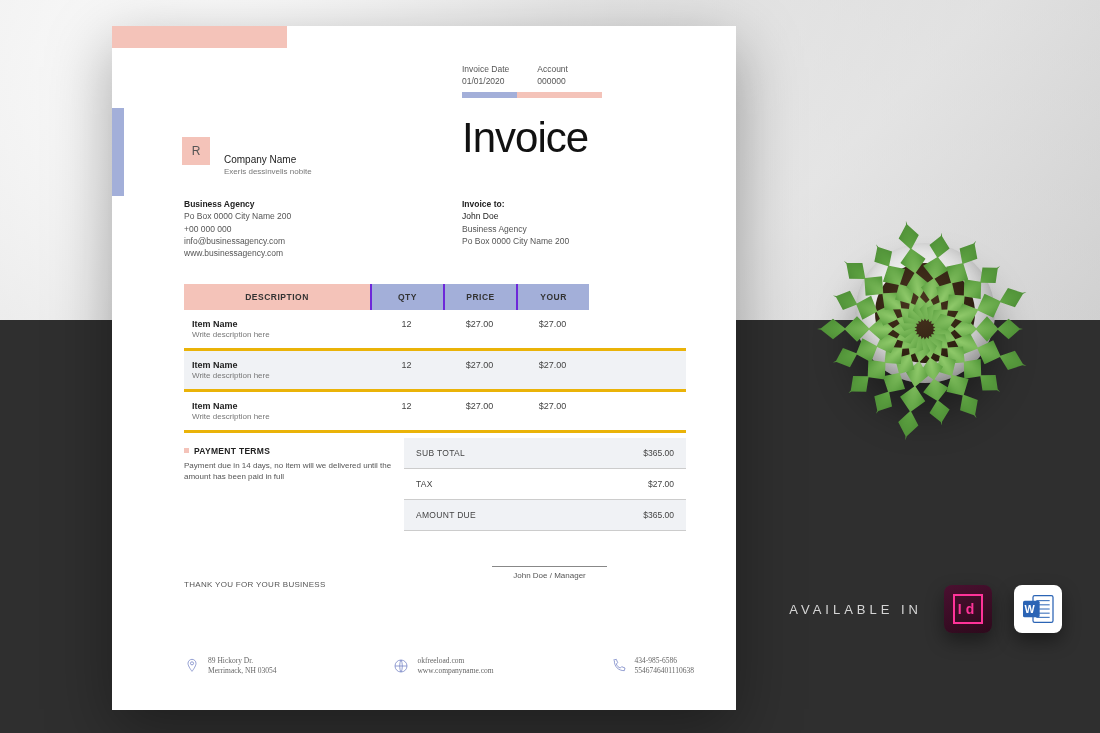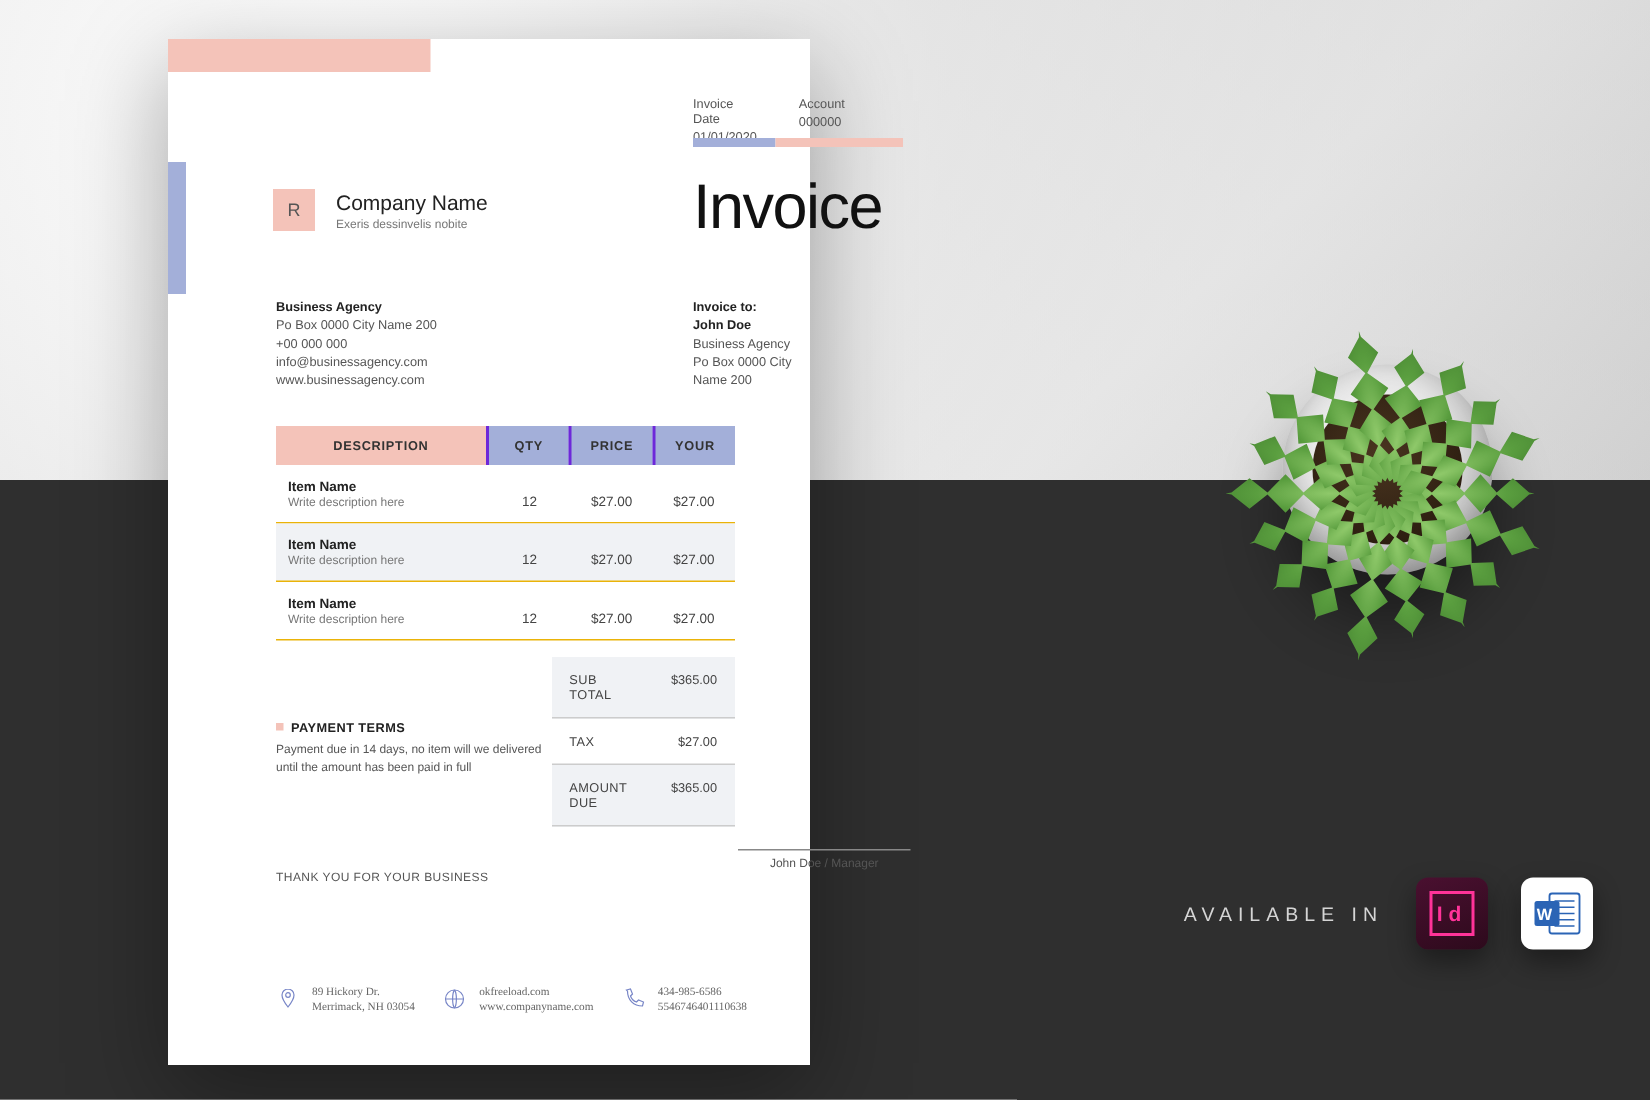--- a/index.html
+++ b/index.html
@@ -21,21 +21,21 @@
   }
   .bg-bottom {
     position: absolute;
     top: 320px; left: 0; right: 0; bottom: 0;
     background: #2f2f2f;
   }
   .invoice {
     position: absolute;
     left: 112px;
     top: 26px;
-    width: 428px;
+    width: 624px;
     height: 684px;
     background: #fff;
     box-shadow: 0 20px 60px rgba(0,0,0,0.35);
     font-size: 9px;
     color: #333;
   }
   .accent-pink-top {
     position: absolute;
     left: 0; top: 0;
     width: 175px; height: 22px;
@@ -74,21 +74,21 @@
   }
   .logo-sq {
     width: 28px; height: 28px;
     background: #f4c3b9;
     display: flex;
     align-items: center;
     justify-content: center;
     font-size: 12px;
     color: #555;
   }
-  .company-name { font-size: 14px; color: #222; font-weight: 400; }
+  .company-name { font-size: 10px; color: #222; font-weight: 400; margin-top: 28px; }
   .company-tag { font-size: 8px; color: #777; margin-top: 2px; }
   .invoice-title {
     position: absolute;
     top: 88px; left: 350px;
     font-size: 42px;
     font-weight: 300;
     letter-spacing: -1px;
     color: #111;
   }
   .from-block {
@@ -100,40 +100,40 @@
   }
   .from-block .title { font-weight: 700; color: #222; }
   .to-block {
     position: absolute;
     top: 172px; left: 350px;
     font-size: 8.5px;
     line-height: 1.45;
     color: #555;
   }
   .to-block .lbl { font-weight: 700; color: #222; }
-  .to-block .name { font-weight: 700; color: #222; }
+  .to-block .name { font-weight: 400; color: #222; }
   .table {
     position: absolute;
     top: 258px; left: 72px; right: 50px;
   }
   .th-row { display: flex; font-size: 8.5px; font-weight: 700; color: #333; }
   .th-desc { width: 186px; background: #f4c3b9; text-align: center; padding: 8px 0; letter-spacing: 0.5px; }
   .th-cell { width: 73px; background: #a3afd9; text-align: center; padding: 8px 0; border-left: 2px solid #6d28d9; letter-spacing: 0.5px; }
-  .tr { display: flex; align-items: flex-end; border-bottom: 1px solid #eab308; padding: 9px 0; }
+  .tr { display: flex; align-items: flex-start; border-bottom: 3px solid #eab308; padding: 9px 0; }
   .tr.alt { background: #f0f2f5; }
   .td-desc { width: 186px; padding-left: 8px; }
   .td-desc .nm { font-weight: 700; font-size: 9px; color: #222; }
   .td-desc .dd { font-size: 8px; color: #777; margin-top: 1px; }
   .td-cell { width: 73px; text-align: center; font-size: 9px; color: #444; }
   .bottom-section {
     position: absolute;
     top: 412px; left: 72px; right: 50px;
     display: flex;
   }
-  .info-cols { display: flex; gap: 18px; width: 220px; padding-top: 8px; align-items: center; }
+  .info-cols { display: flex; gap: 18px; width: 220px; padding-top: 8px; }
   .info-col { font-size: 8px; color: #555; }
   .info-col .hd { font-weight: 700; font-size: 8.5px; color: #222; letter-spacing: 0.3px; margin-bottom: 4px; position: relative; padding-left: 10px; }
   .info-col .hd::before { content: ""; position: absolute; left: 0; top: 2px; width: 5px; height: 5px; background: #f4c3b9; }
   .info-col .sub { font-weight: 700; color: #222; margin-bottom: 2px; }
   .info-col p { line-height: 1.4; }
   .totals { flex: 1; }
   .tot-row {
     display: flex;
     border-bottom: 1px solid #ccc;
     padding: 10px 12px;

